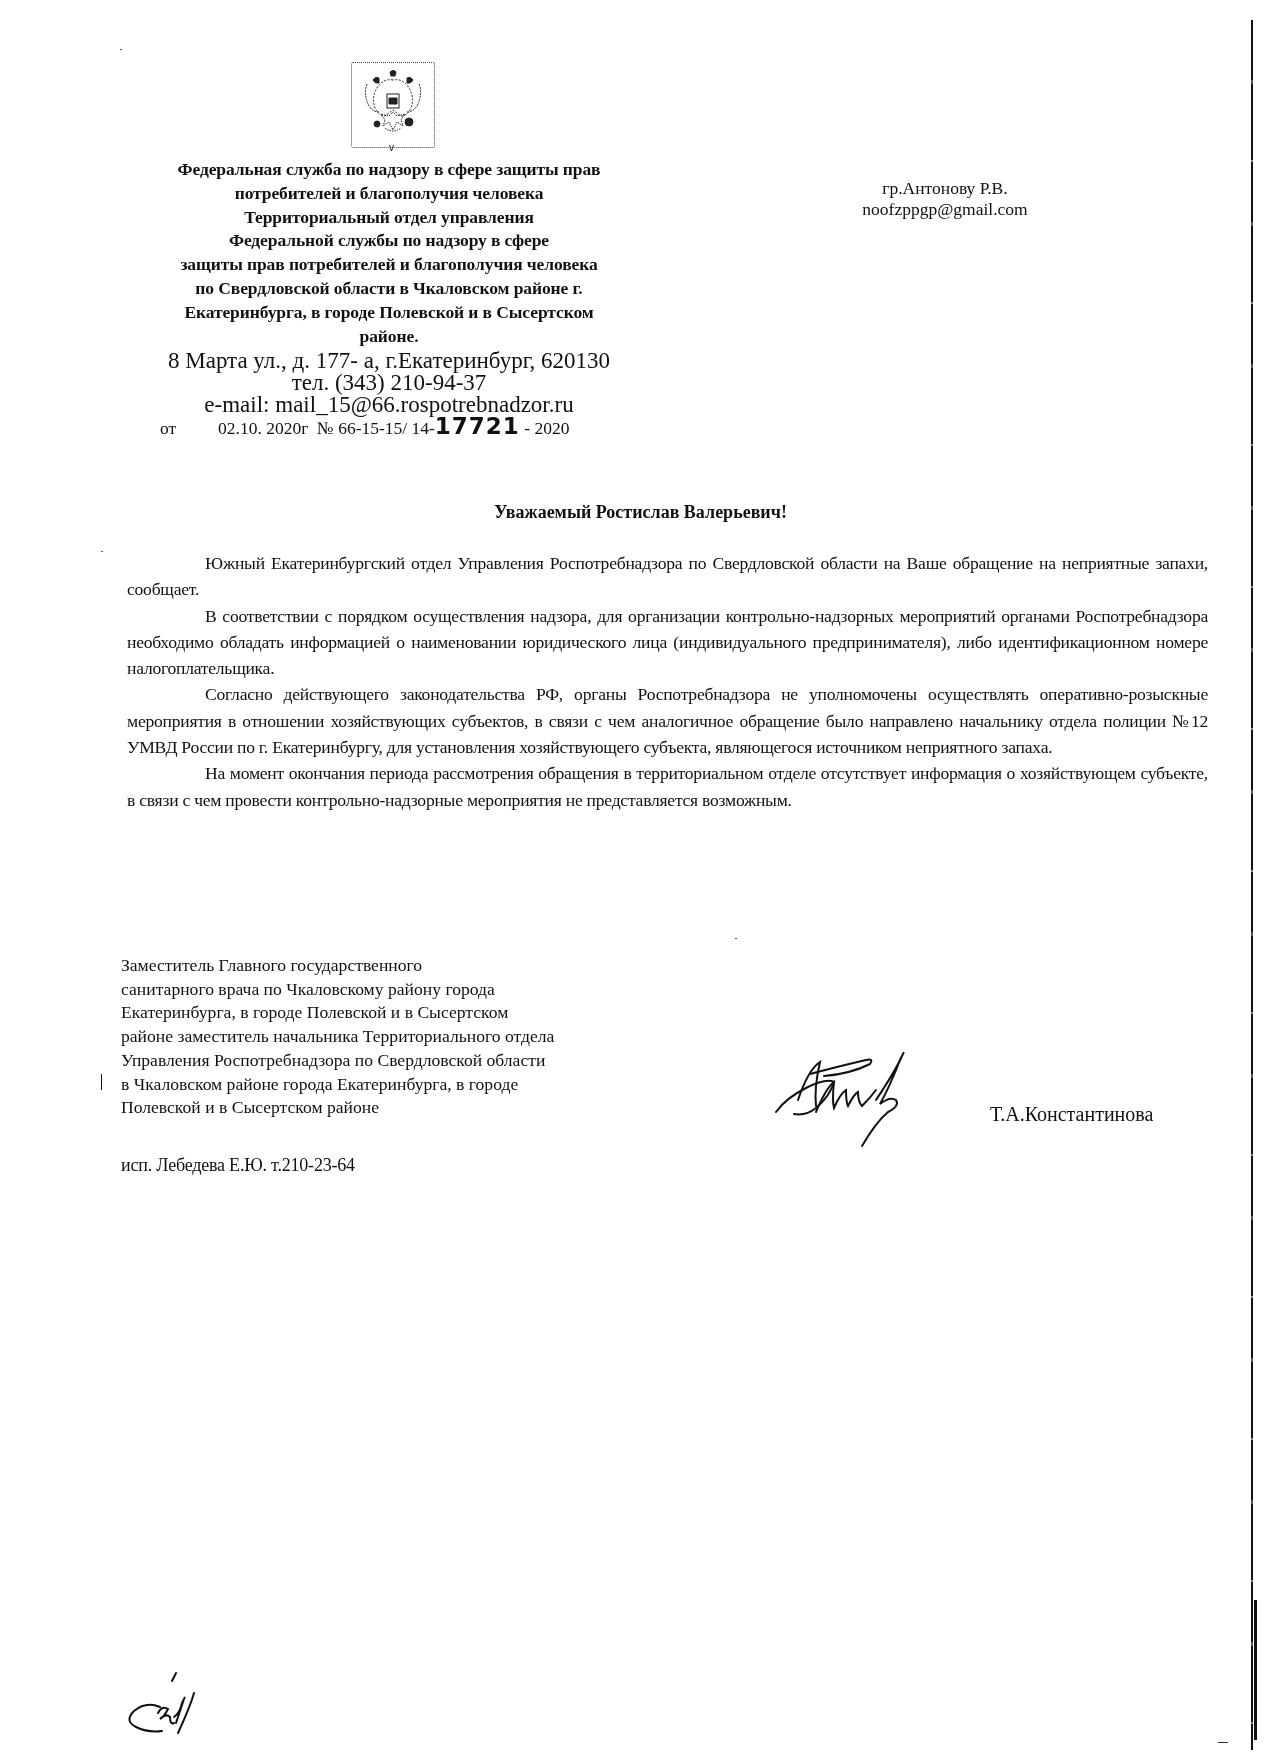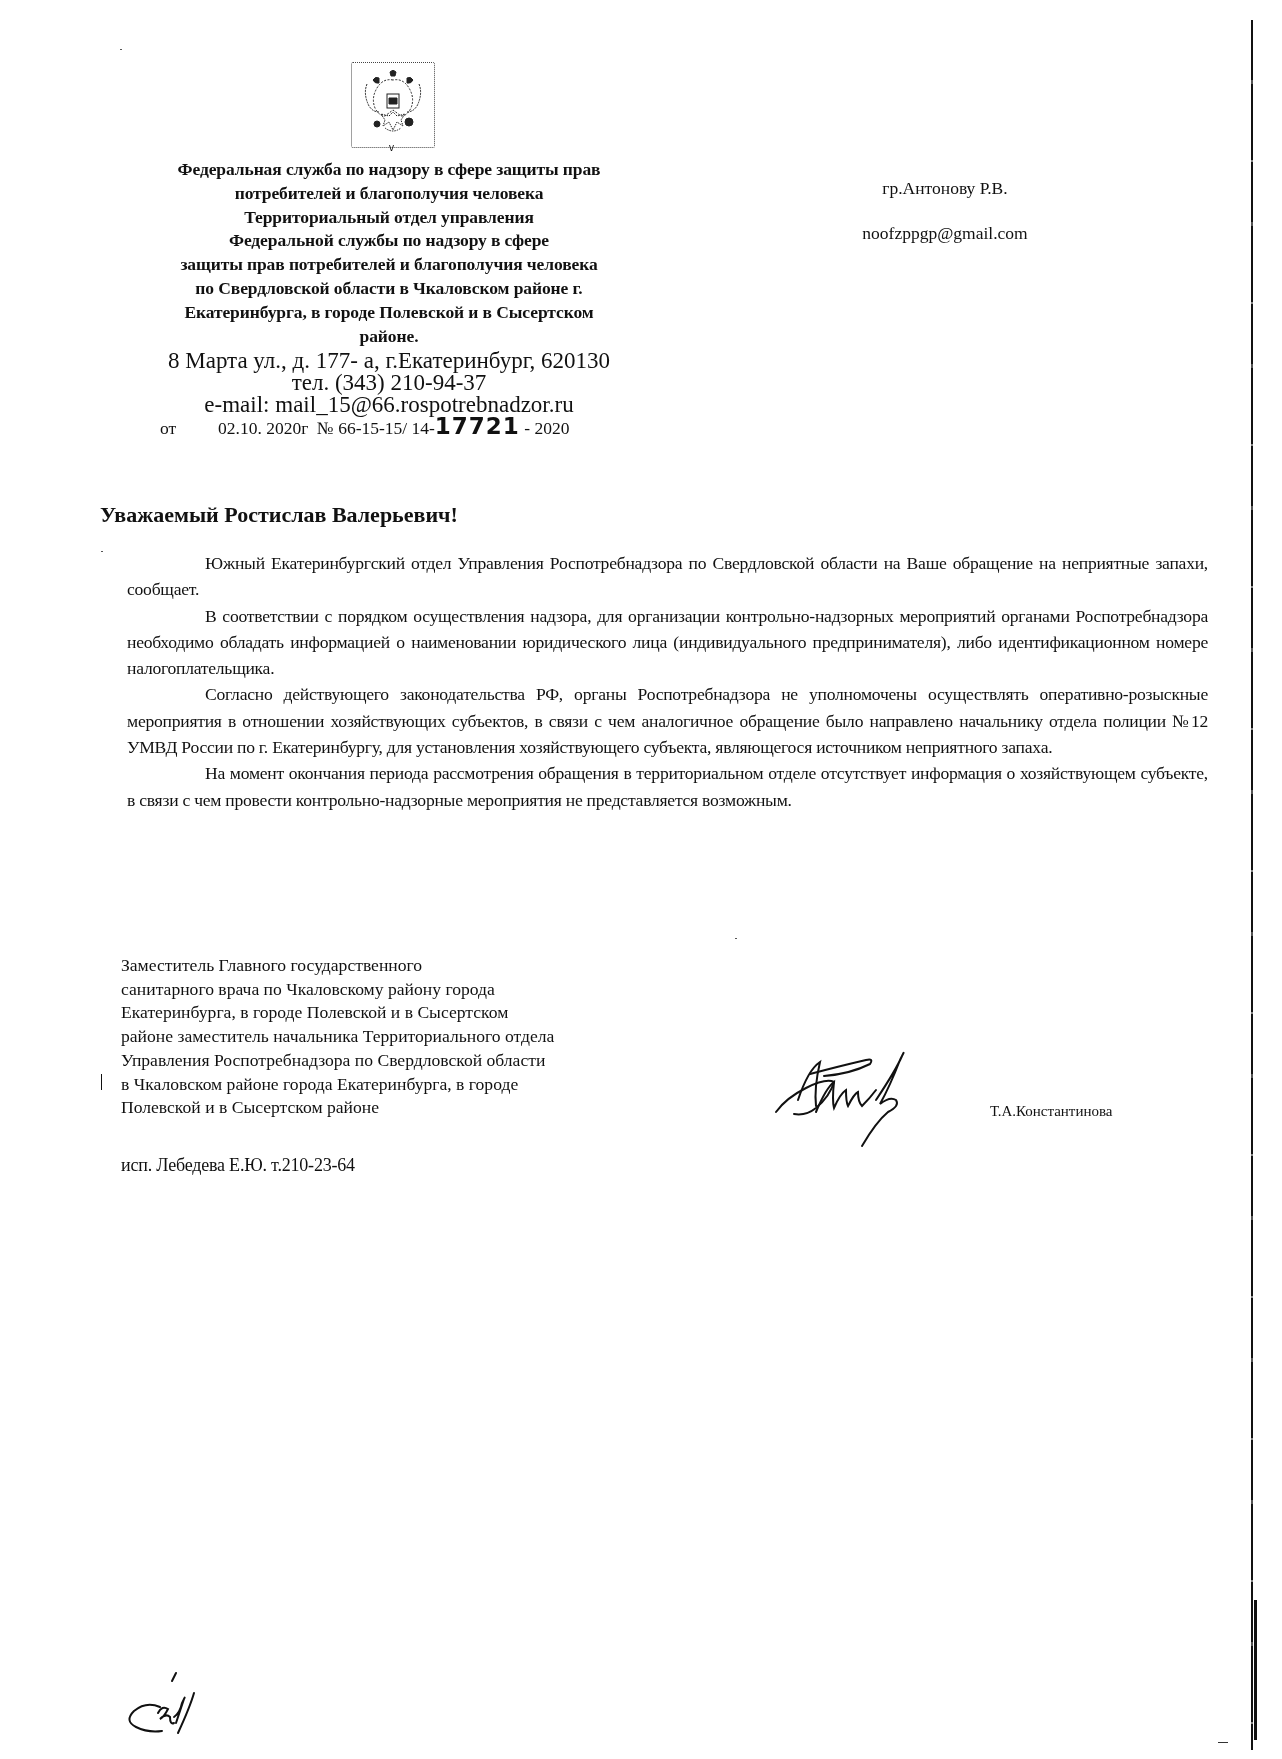--- a/index.html
+++ b/index.html
@@ -25,37 +25,37 @@
   .header { position: absolute; left: 124px; top: 158px; width: 530px; text-align: center; }
   .header .org { font-weight: bold; font-size: 17.5px; line-height: 23.8px; letter-spacing: -0.1px; }
   .header .org .it { }
   .header .addr { font-size: 23px; line-height: 22px; margin-top: 2px; }
   .ref-line { position: absolute; left: 160px; top: 413px; font-size: 17.5px; white-space: nowrap; }
   .ref-line .ot { display: inline-block; width: 58px; }
   .ref-line .hand { font-family: "DejaVu Sans", sans-serif; font-size: 23px; font-weight: bold; letter-spacing: 1px; }
 
   
   .recipient { position: absolute; left: 795px; top: 178px; width: 300px; text-align: center; font-size: 17.5px; }
-  .recipient .name { display: block; margin-bottom: 24px; }
+  .recipient .name { display: block; }
 
   
-  .greeting { position: absolute; left: 100px; width: 1081px; top: 502px; 
-    font-weight: bold; font-size: 22px; font-family: "Liberation Sans Narrow", "Liberation Serif", serif; }
+  .greeting { position: absolute; left: 100px; width: 1081px; top: 502px; text-align: center;
+    font-weight: bold; font-size: 18px; font-family: "Liberation Sans Narrow", "Liberation Serif", serif; }
 
   
   .body { position: absolute; left: 127px; top: 550px; width: 1081px; font-size: 17.6px; line-height: 26.3px;
     text-align: justify; letter-spacing: -0.25px; }
   .body p { margin: 0; text-indent: 78px; }
 
   
   .sig-title { position: absolute; left: 121px; top: 954px; width: 620px; font-size: 17.6px; line-height: 23.7px; }
   .sig-title span { display: block; white-space: nowrap; }
   .margin-mark { position: absolute; left: 101px; top: 1074px; width: 1px; height: 16px; background: #111; }
   .signature { position: absolute; left: 770px; top: 1040px; }
-  .signer { position: absolute; left: 990px; top: 1103px; font-size: 15px; }
+  .signer { position: absolute; left: 990px; top: 1103px; font-size: 20px; }
   .executor { position: absolute; left: 121px; top: 1155px; font-size: 18px; letter-spacing: -0.2px; }
 
   .initials { position: absolute; left: 118px; top: 1665px; }
   .speck { position: absolute; width: 2px; height: 1px; background: #555; }
 </style>
 </head>
 <body>
 
 <div class="page">
 

